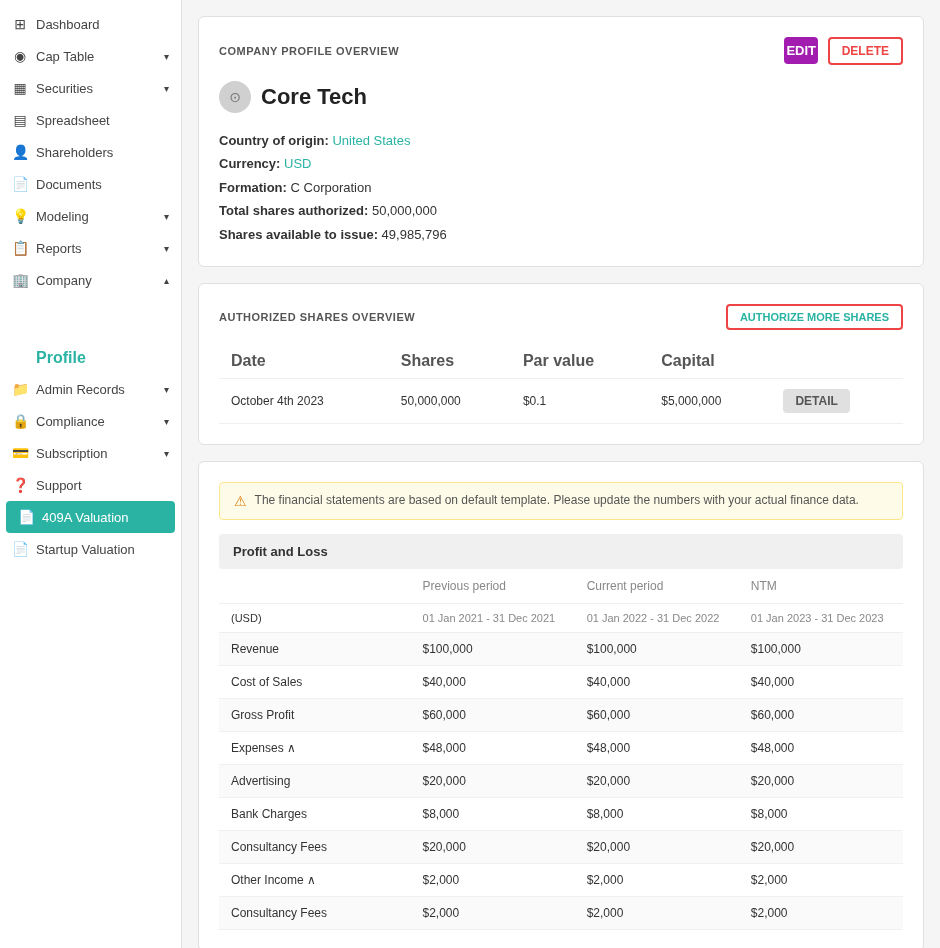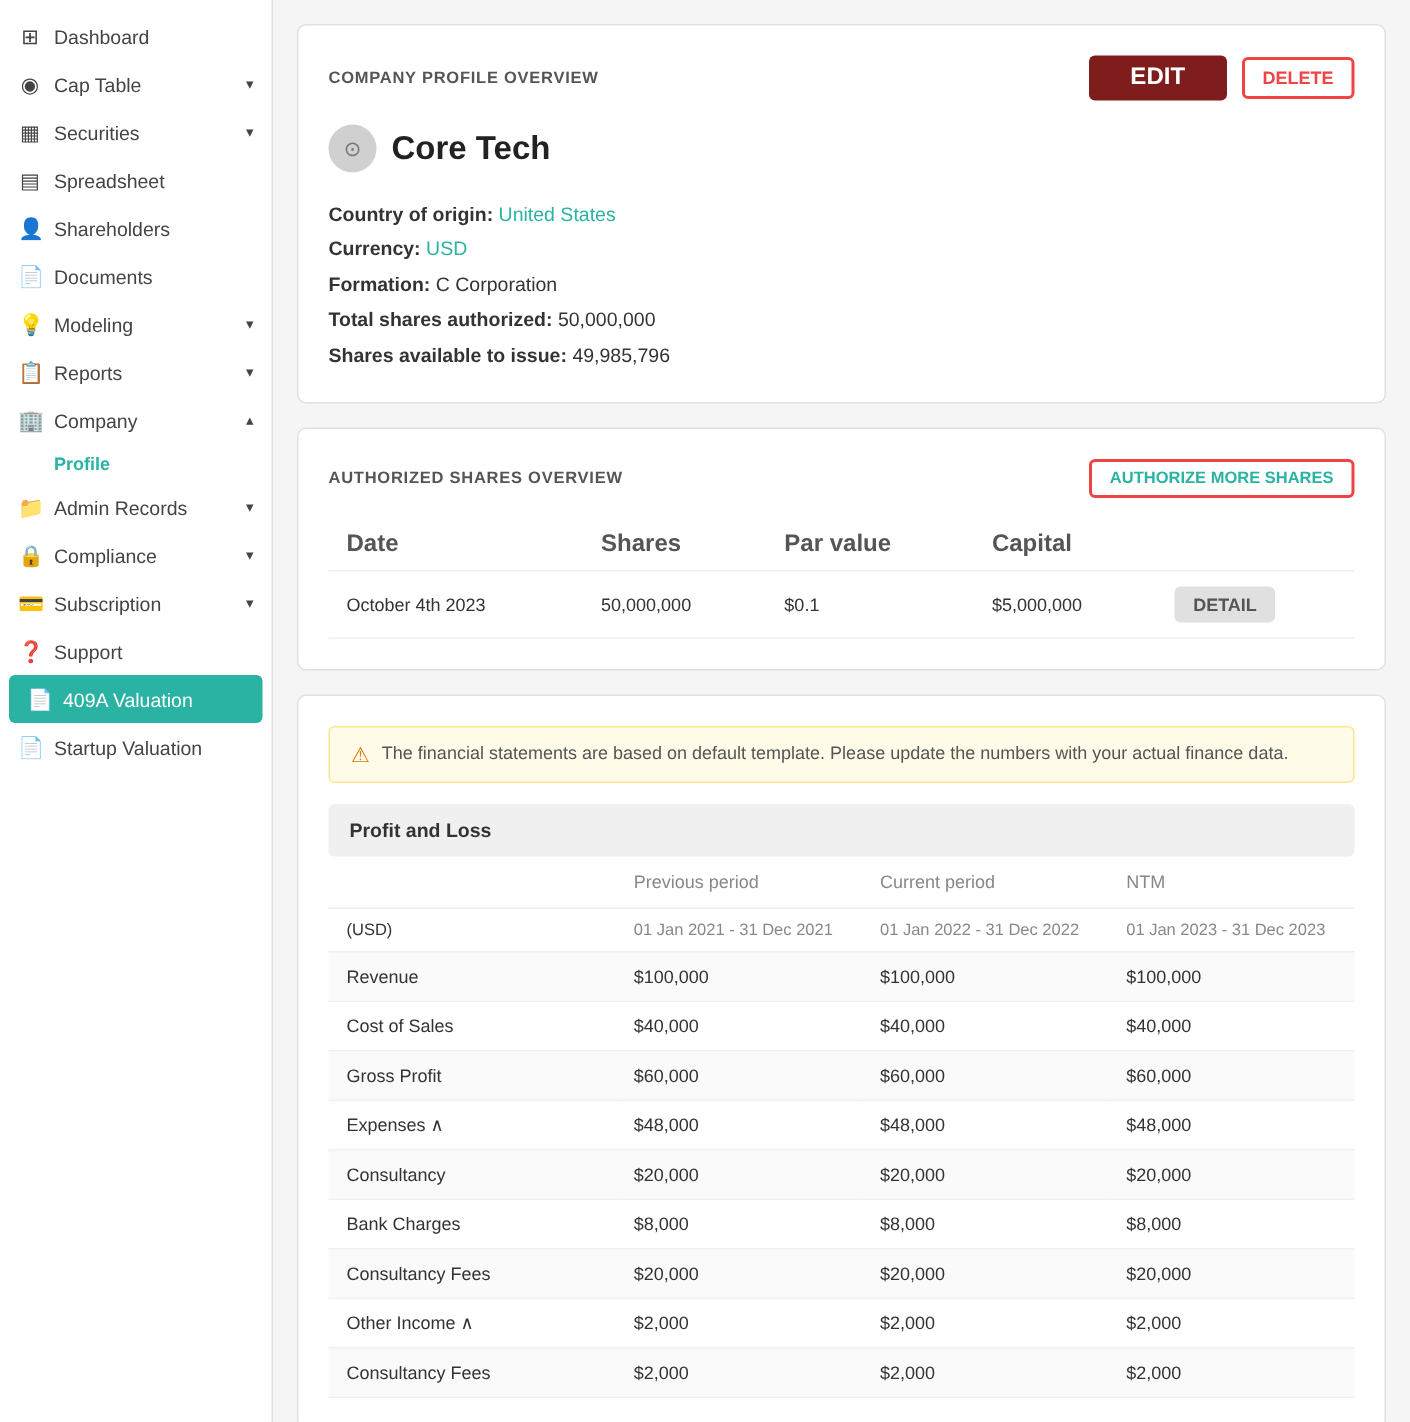--- a/index.html
+++ b/index.html
@@ -4,33 +4,33 @@
   <style>
     * { box-sizing: border-box; margin: 0; padding: 0; }
     body { font-family: Arial, sans-serif; font-size: 13px; background: #f5f5f5; display: flex; height: 948px; overflow: hidden; }
 
     
     .sidebar { width: 182px; background: #fff; border-right: 1px solid #e0e0e0; display: flex; flex-direction: column; height: 100%; overflow-y: auto; padding-top: 8px; flex-shrink: 0; }
     .sidebar-item { display: flex; align-items: center; padding: 8px 12px; cursor: pointer; color: #444; font-size: 13px; gap: 8px; }
     .sidebar-item.active { background: #2ab3a3; color: #fff; border-radius: 4px; margin: 0 6px; }
     .sidebar-item .icon { font-size: 14px; width: 16px; text-align: center; }
     .sidebar-item .arrow { margin-left: auto; font-size: 10px; }
-    .sidebar-sub-item { padding: 6px 12px 6px 36px; color: #555; cursor: pointer; font-size: 12px; }
+    .sidebar-sub-item { padding: 6px 12px 6px 36px; color: #555; cursor: pointer; font-size: 16px; margin-top: 47px; }
     .sidebar-sub-item.active { color: #2ab3a3; font-weight: bold; }
 
     
     .main { flex: 1; overflow-y: auto; padding: 16px; background: #f5f5f5; }
 
     
     .card { background: #fff; border: 1px solid #e0e0e0; border-radius: 6px; padding: 20px; margin-bottom: 16px; }
 
     
     .card-header { display: flex; justify-content: space-between; align-items: center; margin-bottom: 16px; }
     .card-title { font-size: 11px; font-weight: bold; color: #555; letter-spacing: 0.5px; text-transform: uppercase; }
-    .btn-edit { background: #7f1d1d; color: #fff; border: none; padding: 6px 28px; border-radius: 4px; cursor: pointer; font-size: 16px; font-weight: bold; }
+    .btn-edit { background: #a21caf; color: #fff; border: none; padding: 6px 2px; border-radius: 4px; cursor: pointer; font-size: 13px; font-weight: bold; }
     .btn-delete { background: #fff; color: #e44; border: 2px solid #e44; padding: 5px 12px; border-radius: 4px; cursor: pointer; font-size: 12px; font-weight: bold; margin-left: 6px; }
     .btn-authorize { background: #fff; color: #2ab3a3; border: 2px solid #e44; padding: 5px 12px; border-radius: 4px; cursor: pointer; font-size: 11px; font-weight: bold; }
 
     .company-name-row { display: flex; align-items: center; gap: 10px; margin-bottom: 16px; }
     .company-icon { width: 32px; height: 32px; background: #d0d0d0; border-radius: 50%; display: flex; align-items: center; justify-content: center; font-size: 14px; color: #777; }
     .company-name { font-size: 22px; font-weight: bold; color: #222; }
 
     .profile-info { font-size: 13px; color: #333; line-height: 1.8; }
     .profile-info .label { font-weight: bold; color: #333; }
     .profile-info .value { color: #2ab3a3; }
@@ -248,21 +248,21 @@
             <td>$60,000</td>
             <td>$60,000</td>
           </tr>
           <tr>
             <td>Expenses ∧</td>
             <td>$48,000</td>
             <td>$48,000</td>
             <td>$48,000</td>
           </tr>
           <tr>
-            <td>Consultancy</td>
+            <td>Advertising</td>
             <td>$20,000</td>
             <td>$20,000</td>
             <td>$20,000</td>
           </tr>
           <tr>
             <td>Bank Charges</td>
             <td>$8,000</td>
             <td>$8,000</td>
             <td>$8,000</td>
           </tr>

